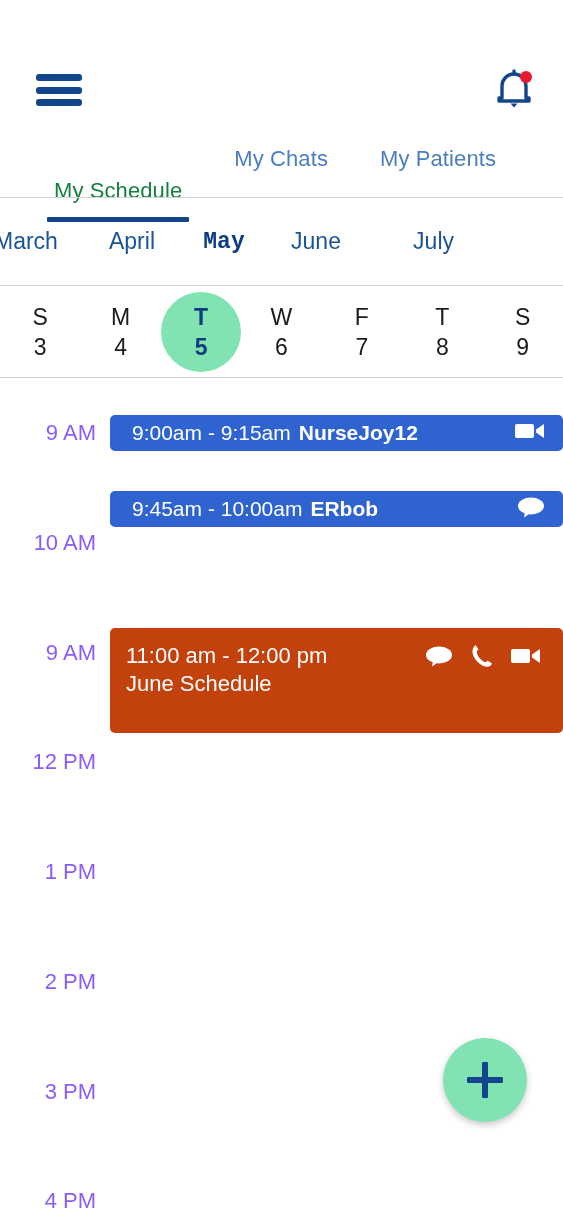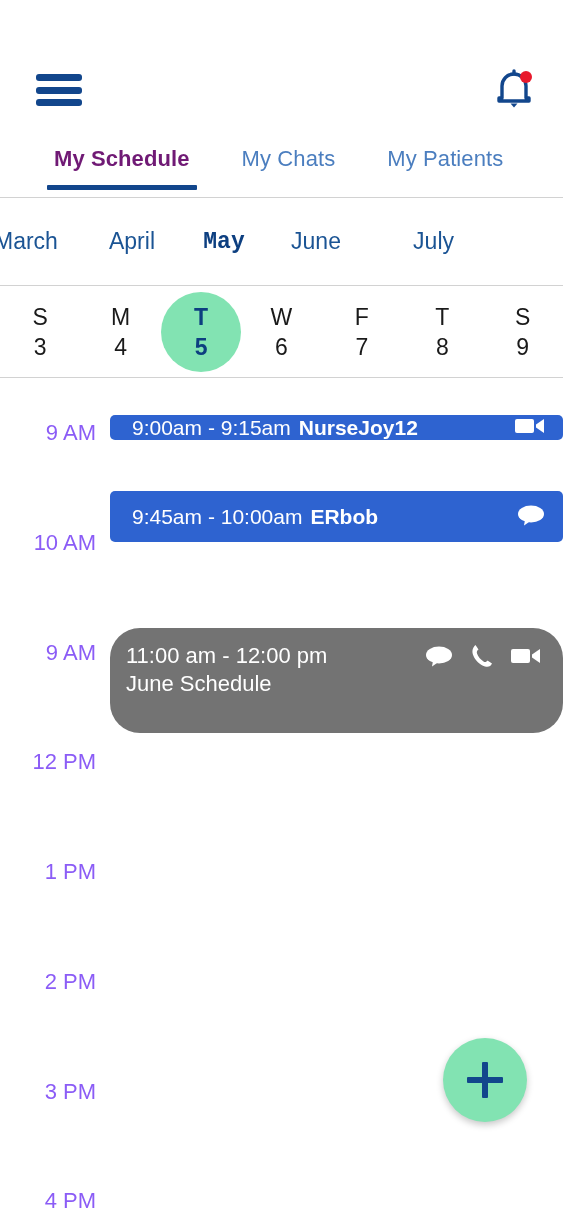--- a/index.html
+++ b/index.html
@@ -62,22 +62,23 @@
   .tab {
     position: relative;
     padding: 6px 26px 0 26px;
     font-size: 22px;
     color: #4B7EBF;
     letter-spacing: 0.1px;
     cursor: pointer;
     white-space: nowrap;
   }
   .tab.active {
-    color: #701a75;
-    font-weight: bold;
+    color: #15803d;
+    font-weight: normal;
+    margin-top: 32px;
   }
   .tab.active::after {
     content: "";
     position: absolute;
     left: 19px; right: 19px;
     bottom: -18px;
     height: 5px;
     background: #12468C;
     border-radius: 1px;
   }
@@ -169,21 +170,21 @@
   }
 
   .event {
     position: absolute;
     border-radius: 5px;
     color: #ffffff;
     cursor: pointer;
     overflow: hidden;
   }
   .event.blue   { background: #2E63D0; }
-  .event.purple { background: #737373; border-radius: 30px; }
+  .event.purple { background: #c2410c; }
 
   .event.blue {
     display: flex;
     align-items: center;
     padding: 0 18px 0 22px;
   }
   .event-line {
     font-size: 21px;
     line-height: 24px;
     white-space: nowrap;
@@ -310,34 +311,34 @@
 
     <div class="time-label" style="top:42px">9 AM</div>
     <div class="time-label" style="top:152px">10 AM</div>
     <div class="time-label" style="top:262px">9 AM</div>
     <div class="time-label" style="top:371px">12 PM</div>
     <div class="time-label" style="top:481px">1 PM</div>
     <div class="time-label" style="top:591px">2 PM</div>
     <div class="time-label" style="top:701px">3 PM</div>
     <div class="time-label" style="top:810px">4 PM</div>
 
-    <div class="event blue" style="left:110px; top:37px; width:453px; height:25px;">
+    <div class="event blue" style="left:110px; top:37px; width:453px; height:36px;">
       <span class="event-line">9:00am - 9:15am</span>
       <span class="event-line event-name" style="margin-left:8px">NurseJoy12</span>
       <span class="event-icons-inline">
         <span>
           <svg width="30" height="20" viewBox="0 0 30 20">
             <rect x="0" y="3" width="19" height="14" rx="2" fill="#ffffff"></rect>
             <path d="M21 8.5 L29 3 L29 17 L21 11.5 Z" fill="#ffffff"></path>
           </svg>
         </span>
       </span>
     </div>
 
-    <div class="event blue" style="left:110px; top:113px; width:453px; height:51px;">
+    <div class="event blue" style="left:110px; top:113px; width:453px; height:36px;">
       <span class="event-line">9:45am - 10:00am</span>
       <span class="event-line event-name" style="margin-left:8px">ERbob</span>
       <span class="event-icons-inline">
         <span>
           <svg width="28" height="22" viewBox="0 0 28 22">
             <ellipse cx="14" cy="10" rx="13" ry="8.5" fill="#ffffff"></ellipse>
             <path d="M8 16 L7 21.5 L13.5 17 Z" fill="#ffffff"></path>
           </svg>
         </span>
       </span>

